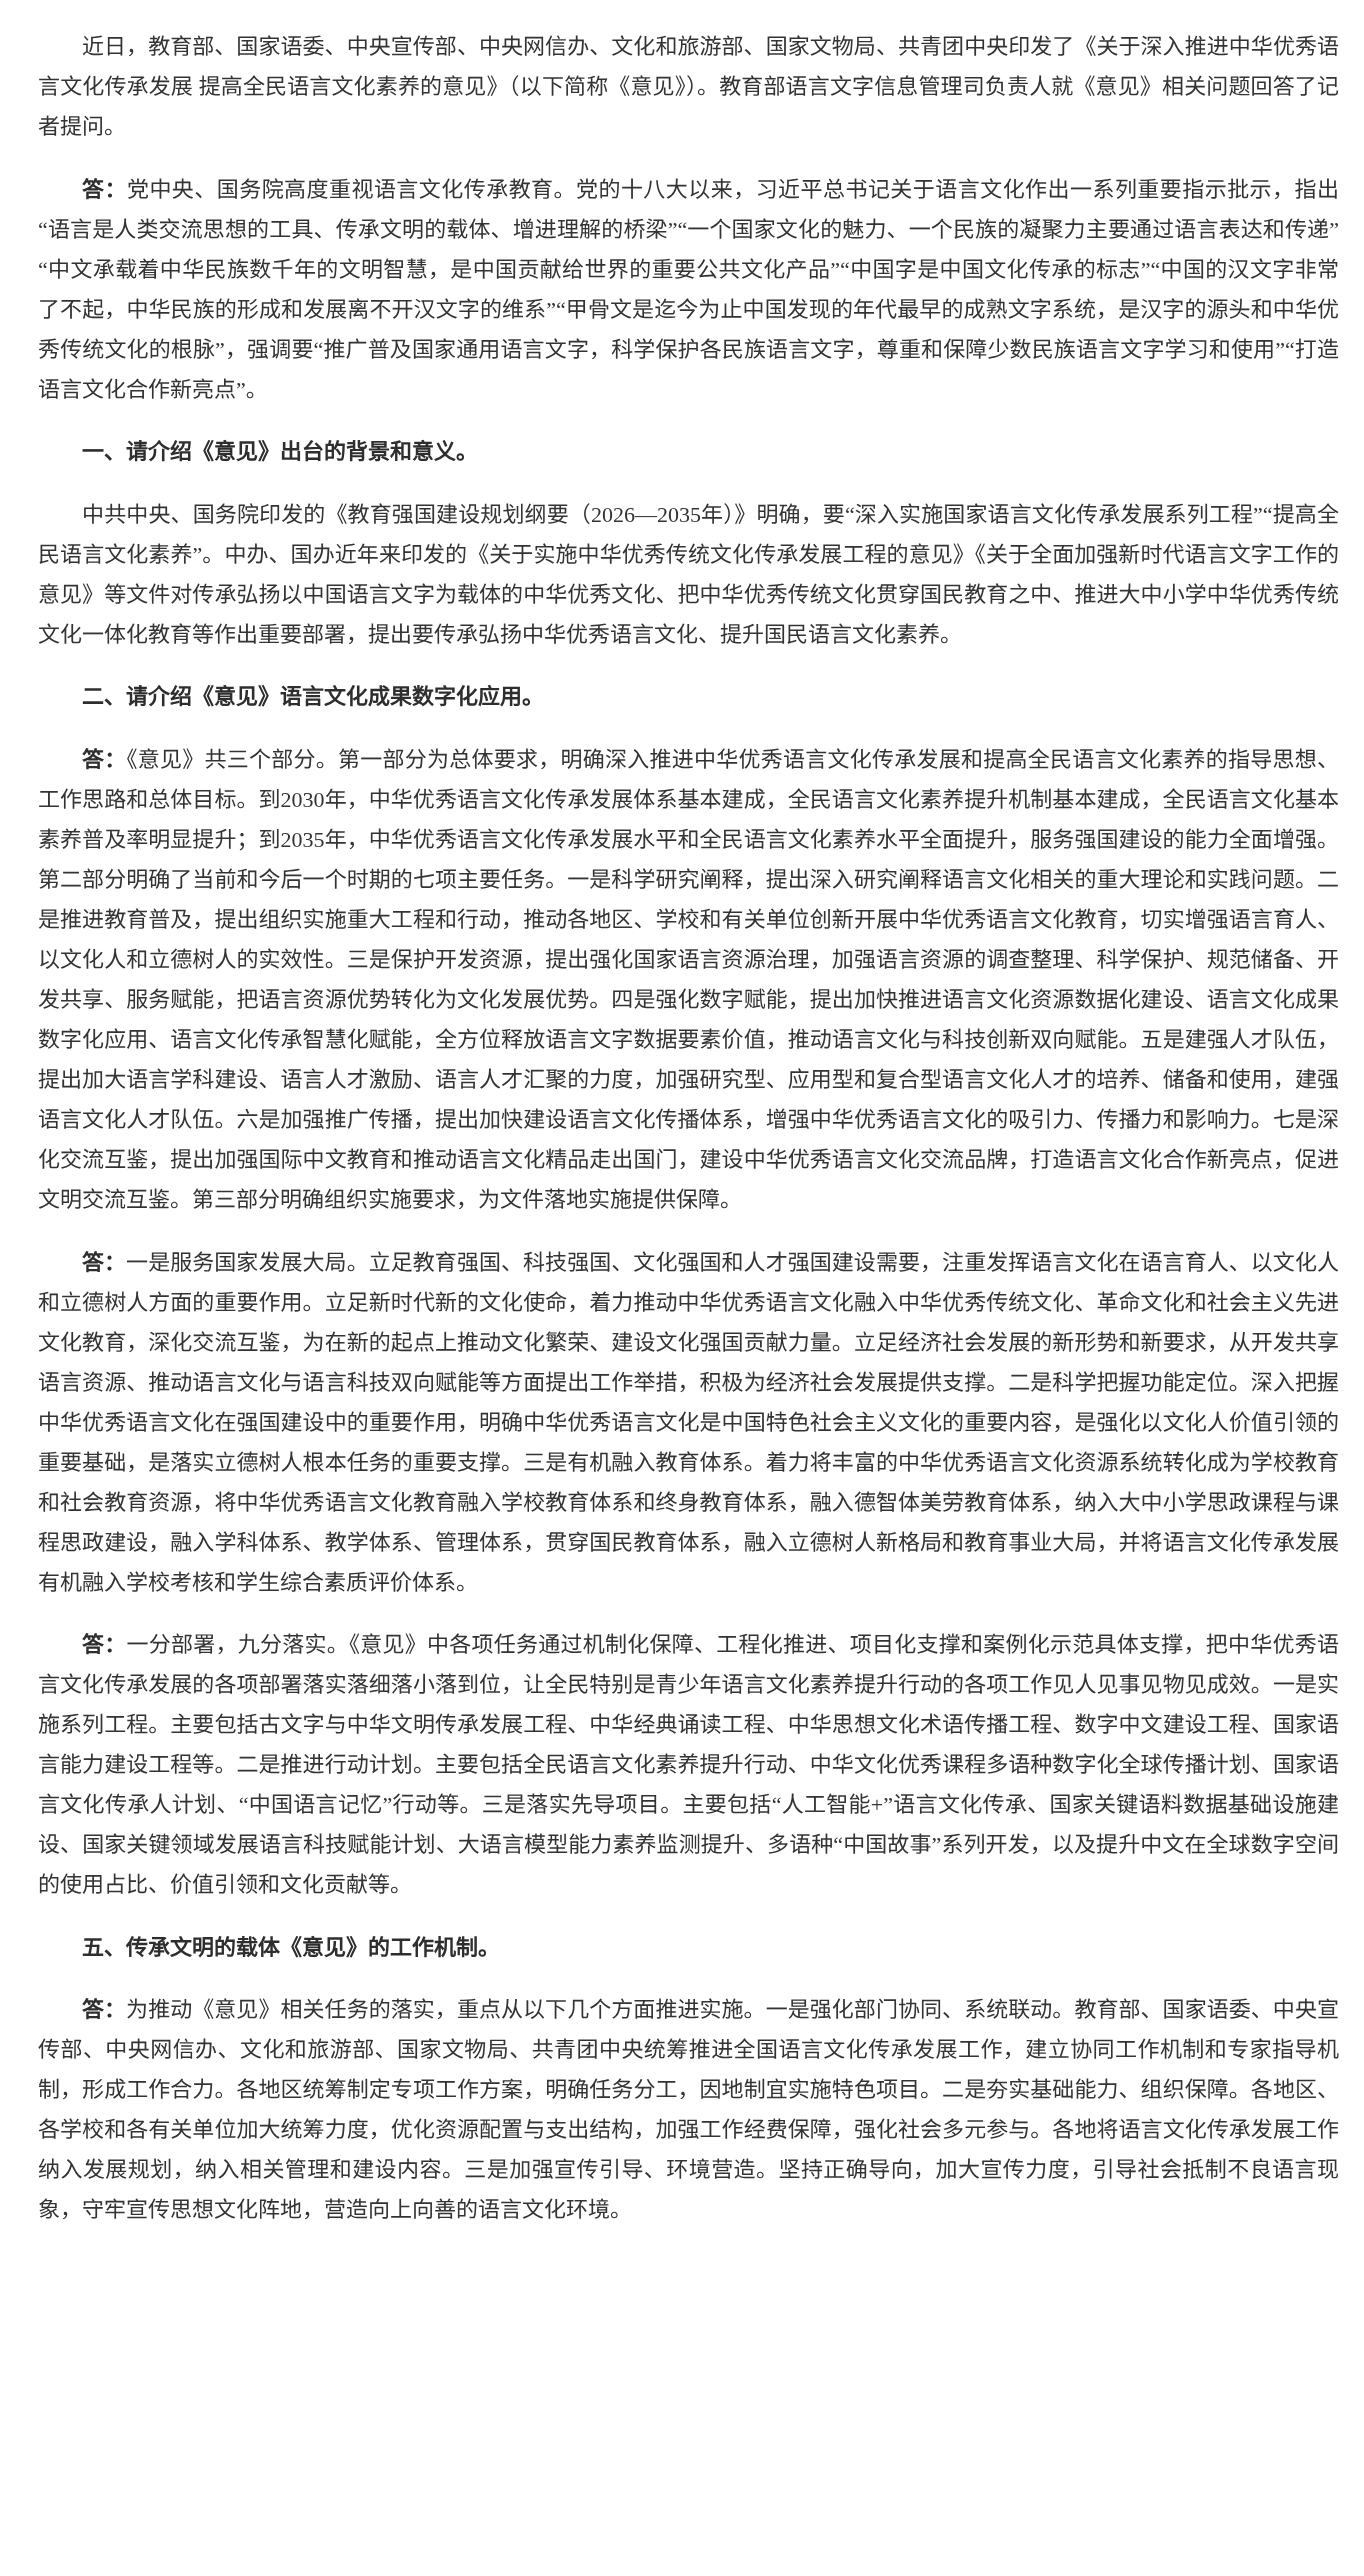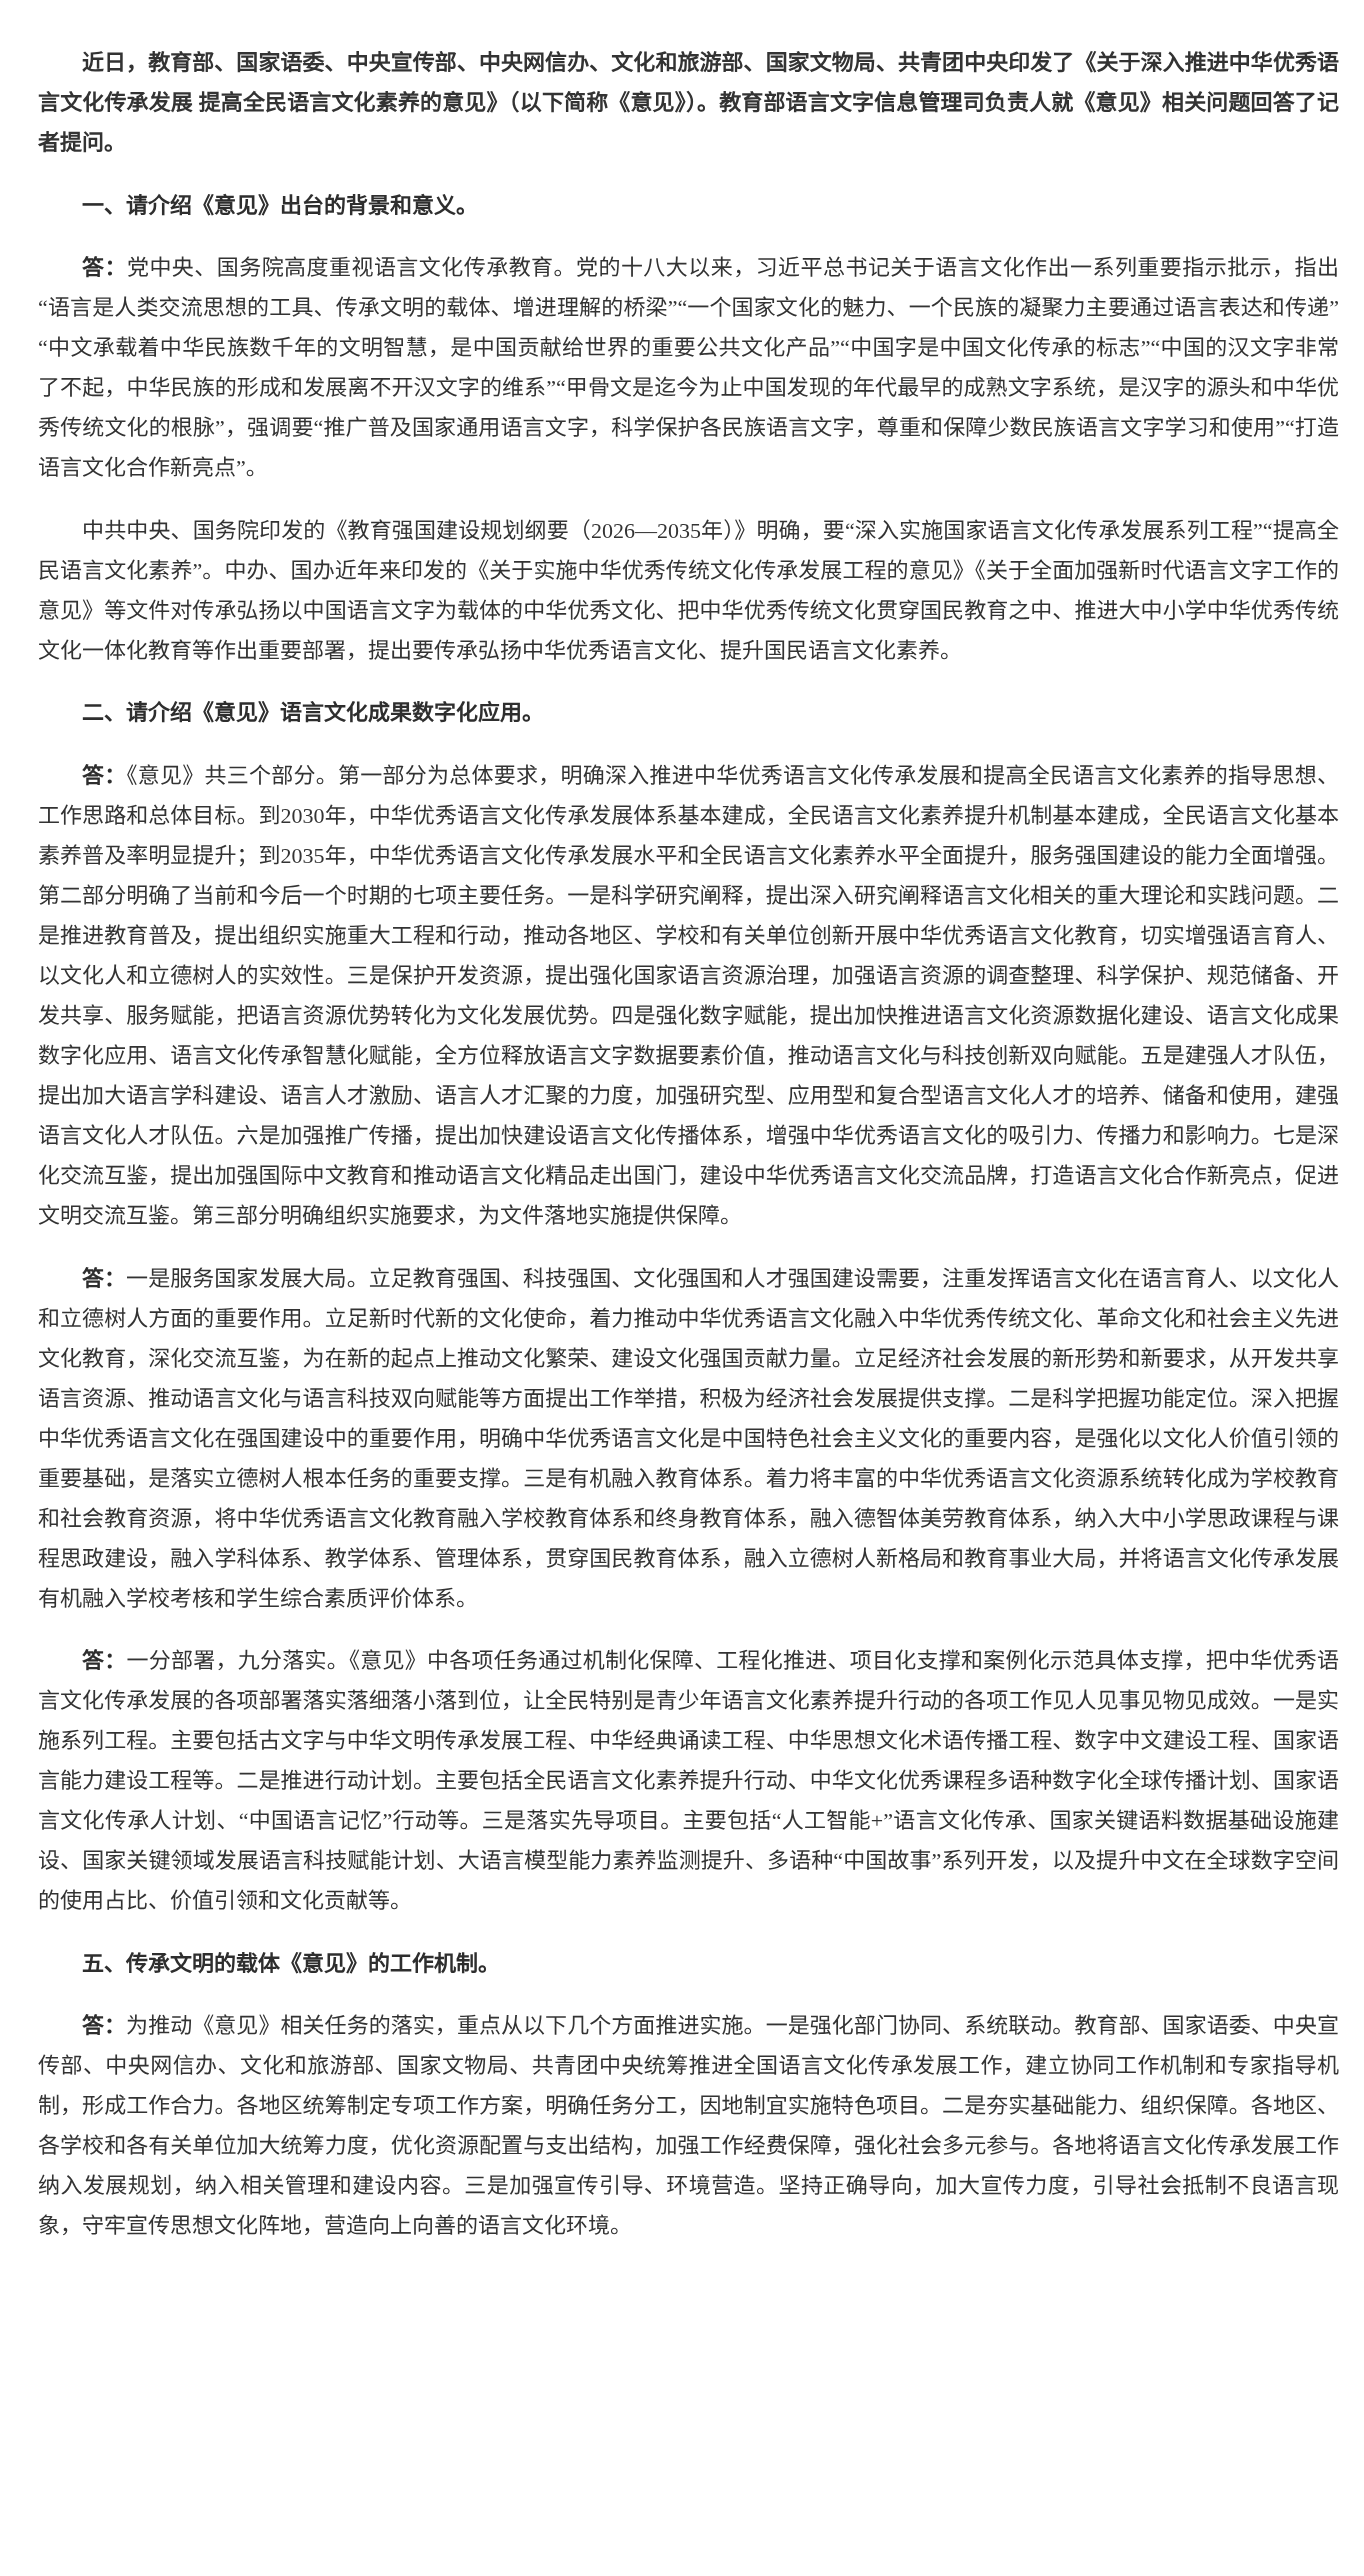--- a/index.html
+++ b/index.html
@@ -20,40 +20,39 @@
     color: #333333;
     font-size: 22px;
     line-height: 40px;
     text-align: justify;
   }
   .content p.block {
     margin: 22.6px 0;
     text-indent: 2em;
   }
   .content p.block:first-child {
-    margin-top: 16px;
-    font-weight: bold;
+    margin-top: 0;
   }
   .content p.question {
     font-weight: bold;
     color: #2e2e2e;
   }
   .content .prefix {
     font-weight: bold;
     color: #2e2e2e;
   }
 </style>
 </head>
 <body style="background: rgb(255, 255, 255);">
 
 <div class="page">
   <div class="content" id="article-content" style="color: rgb(51, 51, 51);">
       <p class="block intro"><span class="text">近日，教育部、国家语委、中央宣传部、中央网信办、文化和旅游部、国家文物局、共青团中央印发了《关于深入推进中华优秀语言文化传承发展 提高全民语言文化素养的意见》（以下简称《意见》）。教育部语言文字信息管理司负责人就《意见》相关问题回答了记者提问。</span></p>
+      <p class="block answer"><b class="prefix">答：</b><span class="text">党中央、国务院高度重视语言文化传承教育。党的十八大以来，习近平总书记关于语言文化作出一系列重要指示批示，指出“语言是人类交流思想的工具、传承文明的载体、增进理解的桥梁”“一个国家文化的魅力、一个民族的凝聚力主要通过语言表达和传递”“中文承载着中华民族数千年的文明智慧，是中国贡献给世界的重要公共文化产品”“中国字是中国文化传承的标志”“中国的汉文字非常了不起，中华民族的形成和发展离不开汉文字的维系”“甲骨文是迄今为止中国发现的年代最早的成熟文字系统，是汉字的源头和中华优秀传统文化的根脉”，强调要“推广普及国家通用语言文字，科学保护各民族语言文字，尊重和保障少数民族语言文字学习和使用”“打造语言文化合作新亮点”。</span></p>
       <p class="block question"><span class="text">一、请介绍《意见》出台的背景和意义。</span></p>
-      <p class="block answer"><b class="prefix">答：</b><span class="text">党中央、国务院高度重视语言文化传承教育。党的十八大以来，习近平总书记关于语言文化作出一系列重要指示批示，指出“语言是人类交流思想的工具、传承文明的载体、增进理解的桥梁”“一个国家文化的魅力、一个民族的凝聚力主要通过语言表达和传递”“中文承载着中华民族数千年的文明智慧，是中国贡献给世界的重要公共文化产品”“中国字是中国文化传承的标志”“中国的汉文字非常了不起，中华民族的形成和发展离不开汉文字的维系”“甲骨文是迄今为止中国发现的年代最早的成熟文字系统，是汉字的源头和中华优秀传统文化的根脉”，强调要“推广普及国家通用语言文字，科学保护各民族语言文字，尊重和保障少数民族语言文字学习和使用”“打造语言文化合作新亮点”。</span></p>
       <p class="block answer"><span class="text">中共中央、国务院印发的《教育强国建设规划纲要（2026—2035年）》明确，要“深入实施国家语言文化传承发展系列工程”“提高全民语言文化素养”。中办、国办近年来印发的《关于实施中华优秀传统文化传承发展工程的意见》《关于全面加强新时代语言文字工作的意见》等文件对传承弘扬以中国语言文字为载体的中华优秀文化、把中华优秀传统文化贯穿国民教育之中、推进大中小学中华优秀传统文化一体化教育等作出重要部署，提出要传承弘扬中华优秀语言文化、提升国民语言文化素养。</span></p>
       <p class="block question"><span class="text">二、请介绍《意见》语言文化成果数字化应用。</span></p>
       <p class="block answer"><b class="prefix">答：</b><span class="text">《意见》共三个部分。第一部分为总体要求，明确深入推进中华优秀语言文化传承发展和提高全民语言文化素养的指导思想、工作思路和总体目标。到2030年，中华优秀语言文化传承发展体系基本建成，全民语言文化素养提升机制基本建成，全民语言文化基本素养普及率明显提升；到2035年，中华优秀语言文化传承发展水平和全民语言文化素养水平全面提升，服务强国建设的能力全面增强。第二部分明确了当前和今后一个时期的七项主要任务。一是科学研究阐释，提出深入研究阐释语言文化相关的重大理论和实践问题。二是推进教育普及，提出组织实施重大工程和行动，推动各地区、学校和有关单位创新开展中华优秀语言文化教育，切实增强语言育人、以文化人和立德树人的实效性。三是保护开发资源，提出强化国家语言资源治理，加强语言资源的调查整理、科学保护、规范储备、开发共享、服务赋能，把语言资源优势转化为文化发展优势。四是强化数字赋能，提出加快推进语言文化资源数据化建设、语言文化成果数字化应用、语言文化传承智慧化赋能，全方位释放语言文字数据要素价值，推动语言文化与科技创新双向赋能。五是建强人才队伍，提出加大语言学科建设、语言人才激励、语言人才汇聚的力度，加强研究型、应用型和复合型语言文化人才的培养、储备和使用，建强语言文化人才队伍。六是加强推广传播，提出加快建设语言文化传播体系，增强中华优秀语言文化的吸引力、传播力和影响力。七是深化交流互鉴，提出加强国际中文教育和推动语言文化精品走出国门，建设中华优秀语言文化交流品牌，打造语言文化合作新亮点，促进文明交流互鉴。第三部分明确组织实施要求，为文件落地实施提供保障。</span></p>
       <p class="block answer"><b class="prefix">答：</b><span class="text">一是服务国家发展大局。立足教育强国、科技强国、文化强国和人才强国建设需要，注重发挥语言文化在语言育人、以文化人和立德树人方面的重要作用。立足新时代新的文化使命，着力推动中华优秀语言文化融入中华优秀传统文化、革命文化和社会主义先进文化教育，深化交流互鉴，为在新的起点上推动文化繁荣、建设文化强国贡献力量。立足经济社会发展的新形势和新要求，从开发共享语言资源、推动语言文化与语言科技双向赋能等方面提出工作举措，积极为经济社会发展提供支撑。二是科学把握功能定位。深入把握中华优秀语言文化在强国建设中的重要作用，明确中华优秀语言文化是中国特色社会主义文化的重要内容，是强化以文化人价值引领的重要基础，是落实立德树人根本任务的重要支撑。三是有机融入教育体系。着力将丰富的中华优秀语言文化资源系统转化成为学校教育和社会教育资源，将中华优秀语言文化教育融入学校教育体系和终身教育体系，融入德智体美劳教育体系，纳入大中小学思政课程与课程思政建设，融入学科体系、教学体系、管理体系，贯穿国民教育体系，融入立德树人新格局和教育事业大局，并将语言文化传承发展有机融入学校考核和学生综合素质评价体系。</span></p>
       <p class="block answer"><b class="prefix">答：</b><span class="text">一分部署，九分落实。《意见》中各项任务通过机制化保障、工程化推进、项目化支撑和案例化示范具体支撑，把中华优秀语言文化传承发展的各项部署落实落细落小落到位，让全民特别是青少年语言文化素养提升行动的各项工作见人见事见物见成效。一是实施系列工程。主要包括古文字与中华文明传承发展工程、中华经典诵读工程、中华思想文化术语传播工程、数字中文建设工程、国家语言能力建设工程等。二是推进行动计划。主要包括全民语言文化素养提升行动、中华文化优秀课程多语种数字化全球传播计划、国家语言文化传承人计划、“中国语言记忆”行动等。三是落实先导项目。主要包括“人工智能+”语言文化传承、国家关键语料数据基础设施建设、国家关键领域发展语言科技赋能计划、大语言模型能力素养监测提升、多语种“中国故事”系列开发，以及提升中文在全球数字空间的使用占比、价值引领和文化贡献等。</span></p>
       <p class="block question"><span class="text">五、传承文明的载体《意见》的工作机制。</span></p>
       <p class="block answer"><b class="prefix">答：</b><span class="text">为推动《意见》相关任务的落实，重点从以下几个方面推进实施。一是强化部门协同、系统联动。教育部、国家语委、中央宣传部、中央网信办、文化和旅游部、国家文物局、共青团中央统筹推进全国语言文化传承发展工作，建立协同工作机制和专家指导机制，形成工作合力。各地区统筹制定专项工作方案，明确任务分工，因地制宜实施特色项目。二是夯实基础能力、组织保障。各地区、各学校和各有关单位加大统筹力度，优化资源配置与支出结构，加强工作经费保障，强化社会多元参与。各地将语言文化传承发展工作纳入发展规划，纳入相关管理和建设内容。三是加强宣传引导、环境营造。坚持正确导向，加大宣传力度，引导社会抵制不良语言现象，守牢宣传思想文化阵地，营造向上向善的语言文化环境。</span></p>
     </div>
 </div>
 

